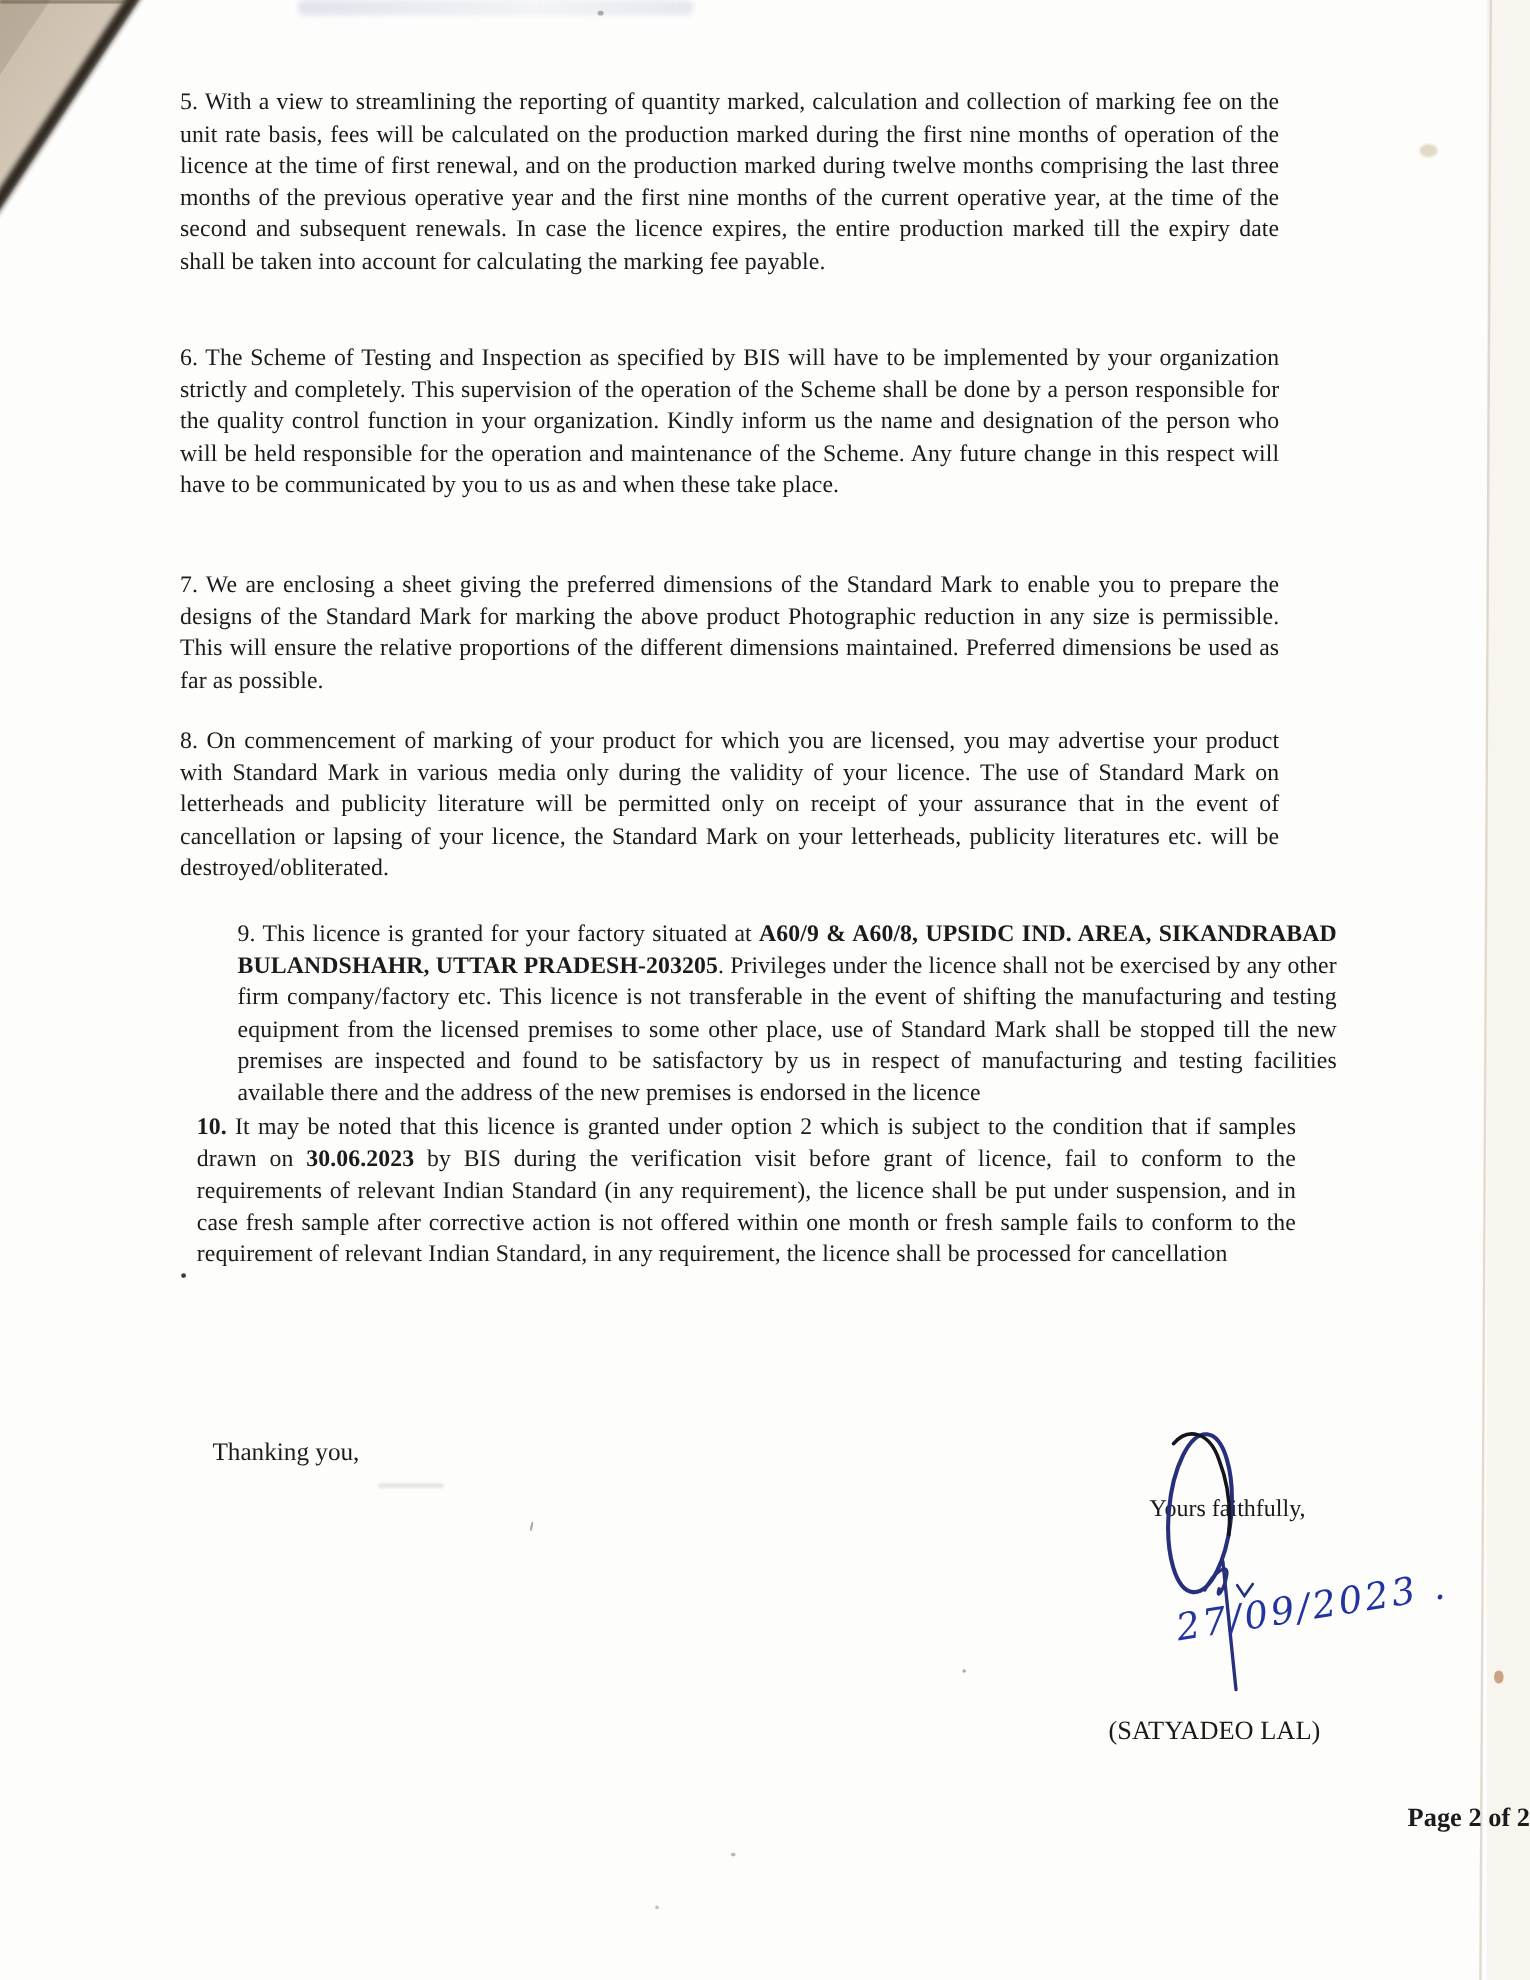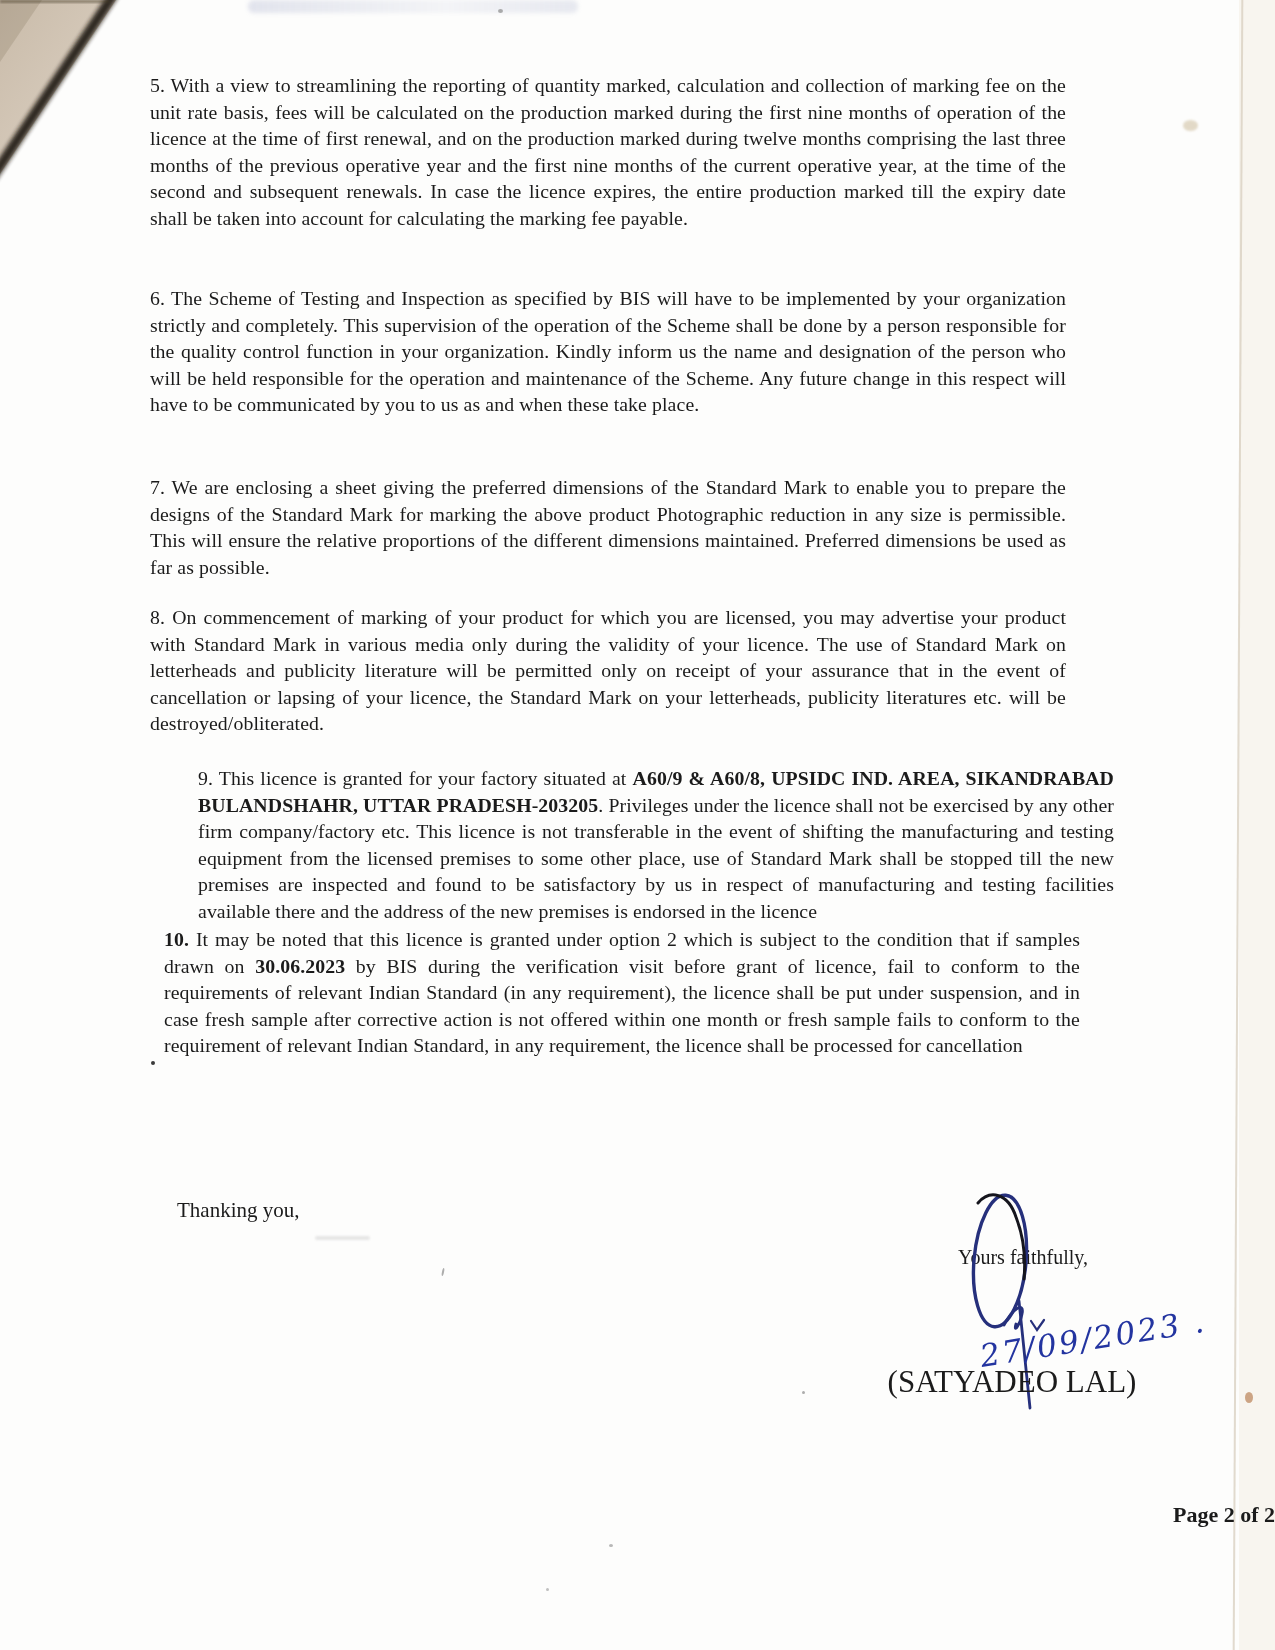--- a/index.html
+++ b/index.html
@@ -63,24 +63,24 @@
   .hand-date {
     fill: var(--date-ink, #2334a0);
     font-family: "DejaVu Serif", "Liberation Serif", serif;
     font-style: italic;
     font-size: 31px;
     letter-spacing: 2.5px;
   }
   .signatory-block {
     position: absolute;
     left: 862px;
-    top: 1367px;
+    top: 1427px;
     width: 300px;
     text-align: center;
-    font-size: 31px;
+    font-size: 22px;
     line-height: 30px;
   }
   .page-number {
     position: absolute;
     left: 0;
     right: 0;
     top: 1502px;
     text-align: right;
     font-size: 22px;
     font-weight: bold;

